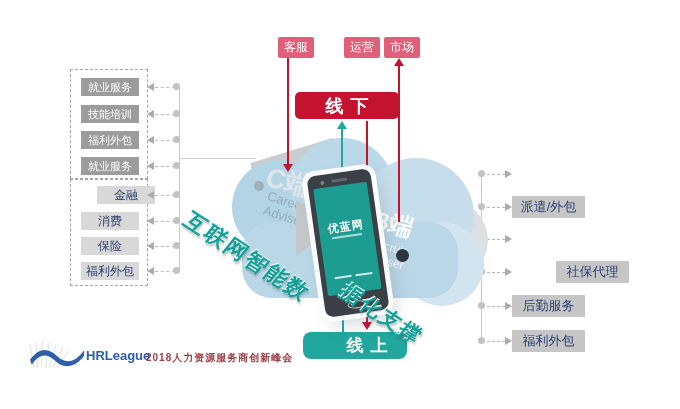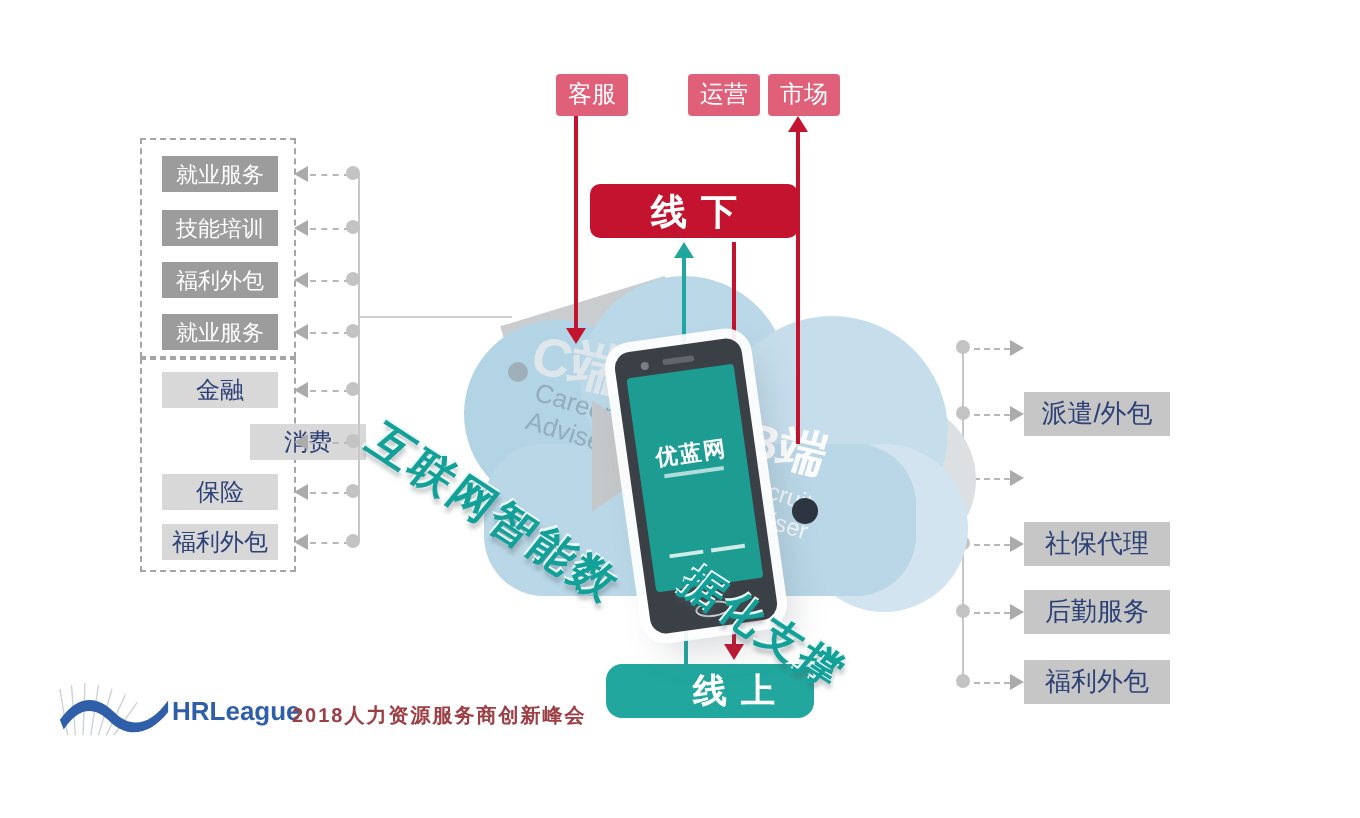--- a/index.html
+++ b/index.html
@@ -136,22 +136,22 @@
 
   <div class="bigteal" style="left:303px;top:332px;width:104px;height:27px;padding-left:24px;">线上</div>
 
   <div class="dashedrect" style="left:70px;top:69px;width:78px;height:110px;"></div>
   <div class="dashedrect" style="left:70px;top:179px;width:78px;height:107px;"></div>
 
   <div class="graybox1" style="top:78px;">就业服务</div>
   <div class="graybox1" style="top:105px;">技能培训</div>
   <div class="graybox1" style="top:131px;">福利外包</div>
   <div class="graybox1" style="top:157px;">就业服务</div>
-  <div class="graybox2" style="top:186px;">金融</div>
-  <div class="graybox2" style="top:212px;margin-left:44px;">消费</div>
+  <div class="graybox2" style="top:186px;margin-left:16px;">金融</div>
+  <div class="graybox2" style="top:212px;">消费</div>
   <div class="graybox2" style="top:237px;">保险</div>
   <div class="graybox2" style="top:262px;">福利外包</div>
 
   <div class="vline" style="left:179px;top:87px;height:184px;"></div>
   <div class="hline" style="left:180px;top:158px;width:76px;"></div>
 
   <div class="ah-left" style="left:147px;top:83px;"></div>
     <div class="dash" style="left:155px;top:87px;width:20px;"></div>
     <div class="dot" style="left:173px;top:83px;"></div>
   <div class="ah-left" style="left:147px;top:110px;"></div>
@@ -173,21 +173,21 @@
     <div class="dash" style="left:155px;top:246px;width:20px;"></div>
     <div class="dot" style="left:173px;top:242px;"></div>
   <div class="ah-left" style="left:147px;top:267px;"></div>
     <div class="dash" style="left:155px;top:271px;width:20px;"></div>
     <div class="dot" style="left:173px;top:267px;"></div>
 
   <div class="vline" style="left:481px;top:174px;height:167px;"></div>
   <div class="hdots" style="left:443px;top:253px;width:38px;"></div>
 
   <div class="rightbox" style="top:196px;">派遣/外包</div>
-  <div class="rightbox" style="top:261px;">社保代理</div>
+  <div class="rightbox" style="top:261px;margin-left:44px;">社保代理</div>
   <div class="rightbox" style="top:330px;">福利外包</div>
   <div class="rightbox" style="top:295px;">后勤服务</div>
 
   <div class="dot" style="left:478px;top:170px;"></div>
     <div class="dash" style="left:487px;top:174px;width:18px;"></div>
     <div class="ah-right" style="left:505px;top:170px;"></div>
   <div class="dot" style="left:478px;top:203px;"></div>
     <div class="dash" style="left:487px;top:207px;width:18px;"></div>
     <div class="ah-right" style="left:505px;top:203px;"></div>
   <div class="dot" style="left:478px;top:235px;"></div>

